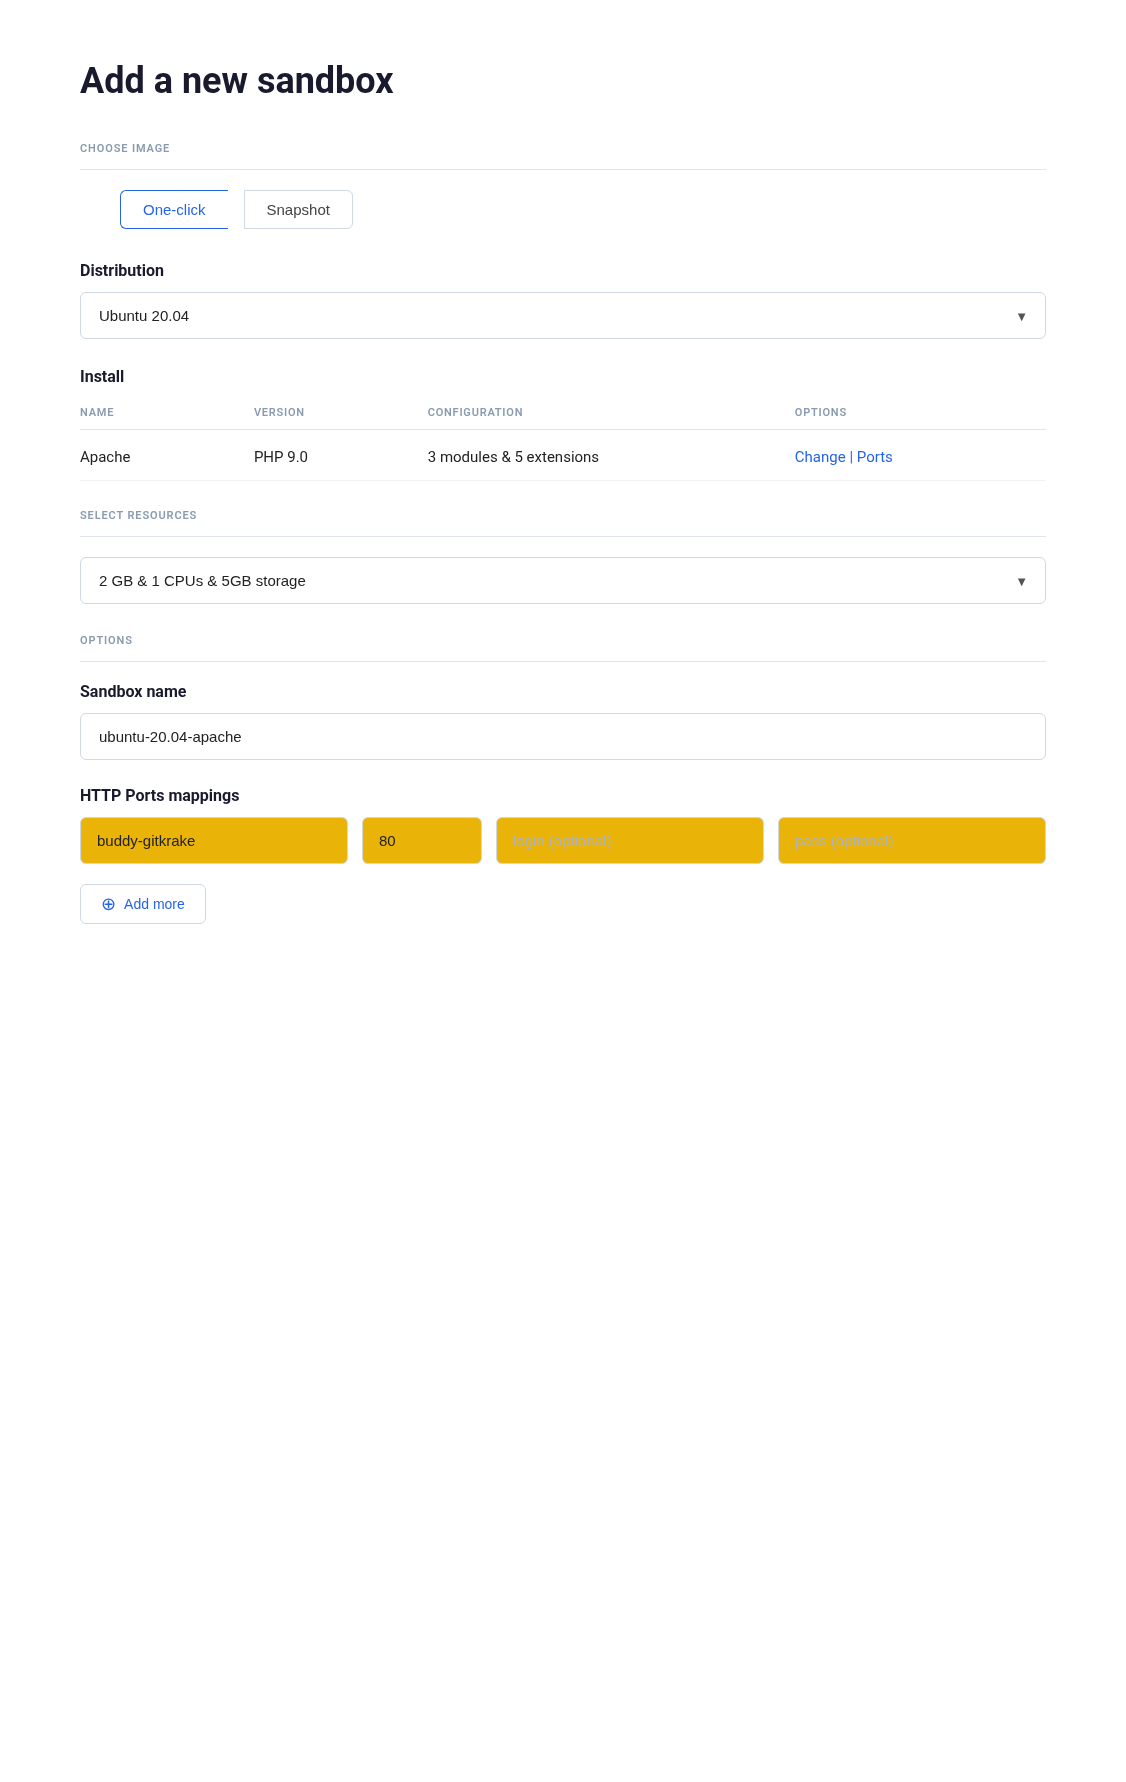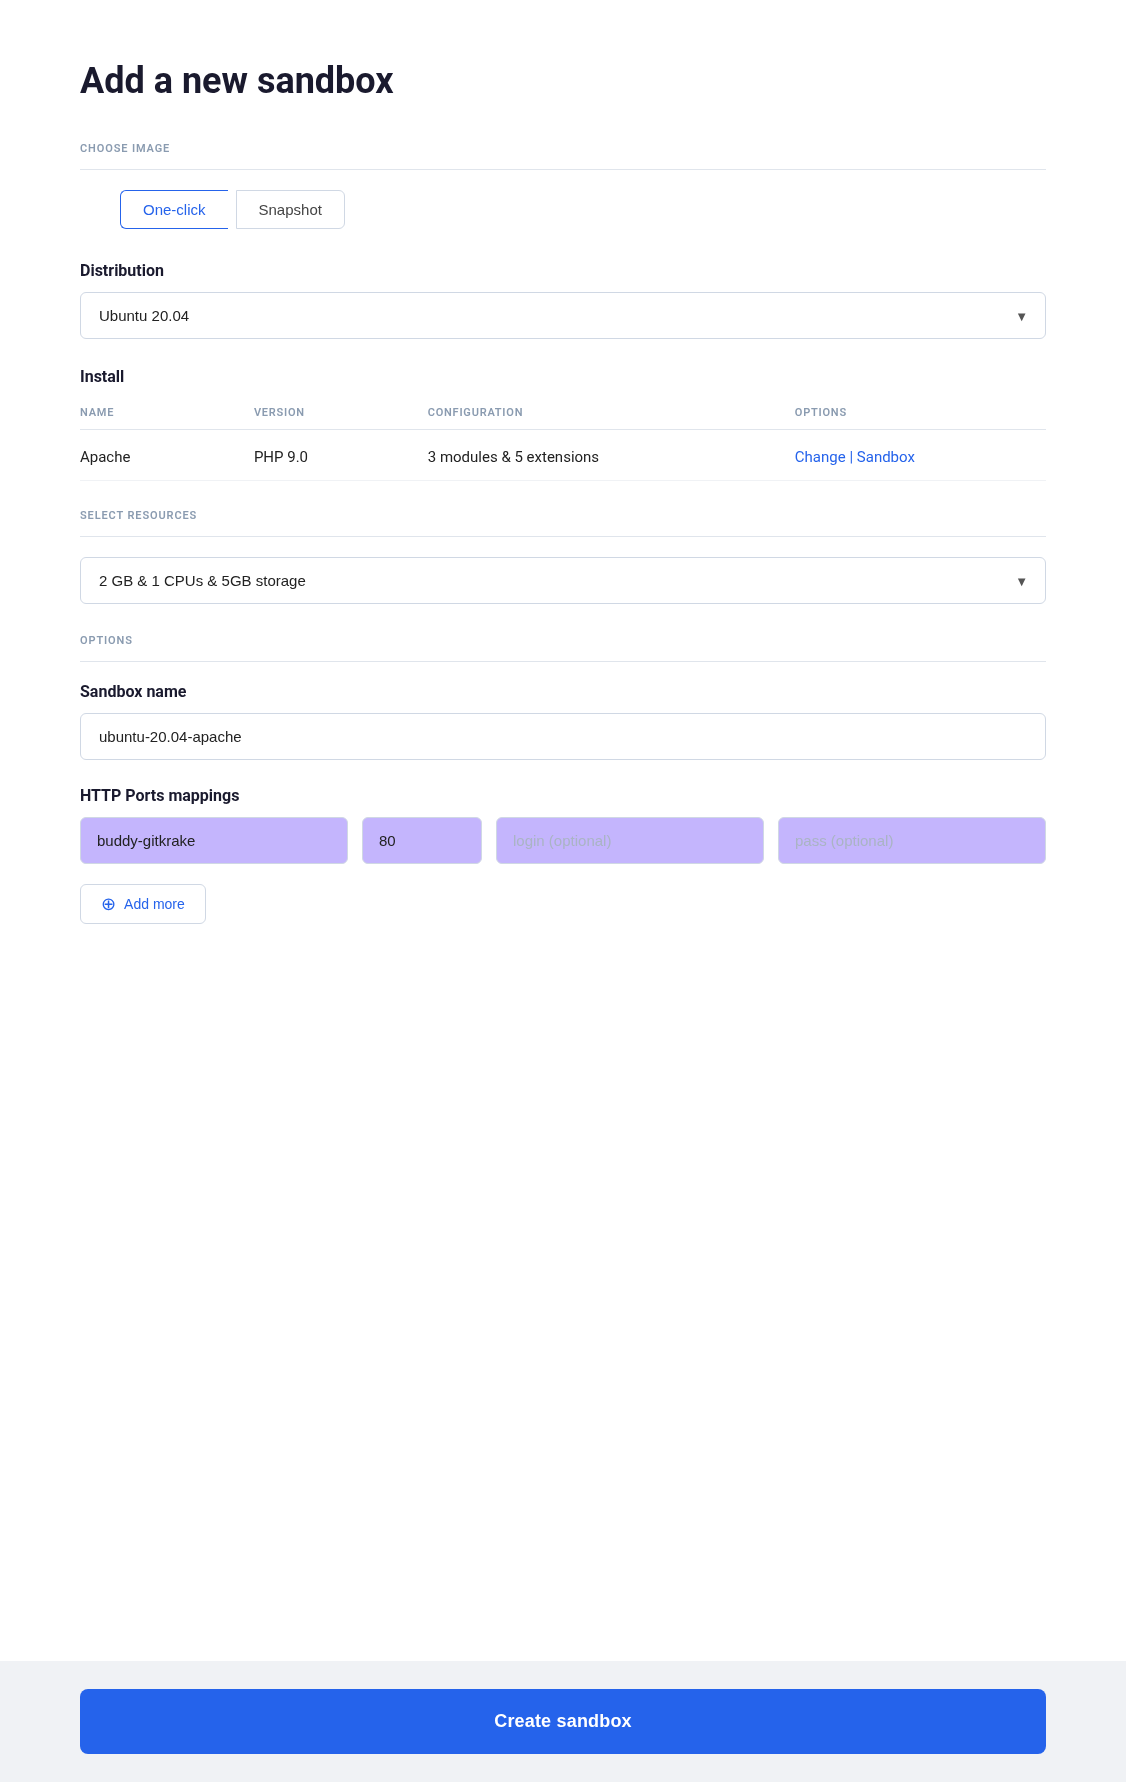--- a/index.html
+++ b/index.html
@@ -34,21 +34,21 @@
       text-transform: uppercase;
       margin-bottom: 14px;
     }
     .divider-line {
       border: none;
       border-top: 1px solid #e0e5ec;
       margin-bottom: 20px;
     }
     .tab-group {
       display: flex;
-      gap: 8px;
+      gap: 16px;
       margin-bottom: 32px;
       padding-left: 40px;
     }
     .tab-btn {
       padding: 10px 22px;
       border: 1px solid #d0d8e4;
       background: #fff;
       cursor: pointer;
       font-size: 15px;
       color: #555;
@@ -150,21 +150,21 @@
       gap: 14px;
       margin-bottom: 16px;
       flex-wrap: wrap;
     }
     .port-input {
       padding: 14px 16px;
       border: 1px solid #d0d8e4;
       border-radius: 6px;
       font-size: 15px;
       color: #222;
-      background: #c4b5fd;
+      background: #eab308;
       flex: 1;
       min-width: 120px;
     }
     .port-input::placeholder { color: #aab4c4; }
     .add-more-btn {
       display: inline-flex;
       align-items: center;
       gap: 8px;
       padding: 10px 20px;
       border: 1px solid #d0d8e4;
@@ -247,21 +247,21 @@
           </tr>
         </thead>
         <tbody>
           <tr>
             <td>Apache</td>
             <td>PHP 9.0</td>
             <td>3 modules &amp; 5 extensions</td>
             <td class="options-col">
               <a class="link-blue">Change</a>
               <span> | </span>
-              <a class="link-blue">Sandbox</a>
+              <a class="link-blue">Ports</a>
             </td>
           </tr>
         </tbody>
       </table>
     </div>
 
     <div class="resources-section">
       <div class="section-label">SELECT RESOURCES</div>
       <hr class="divider-line">
       <div class="select-wrapper">
@@ -290,16 +290,13 @@
         <input type="text" class="port-input" placeholder="login (optional)" style="">
         <input type="text" class="port-input" placeholder="pass (optional)" style="">
       </div>
       <button class="add-more-btn">
         <span class="plus-icon">⊕</span>
         <span>Add more</span>
       </button>
     </div>
   </div>
 
-  <div class="footer-bar">
-    <button class="create-btn">Create sandbox</button>
-  </div>
 </div>
 
 </body></html>

